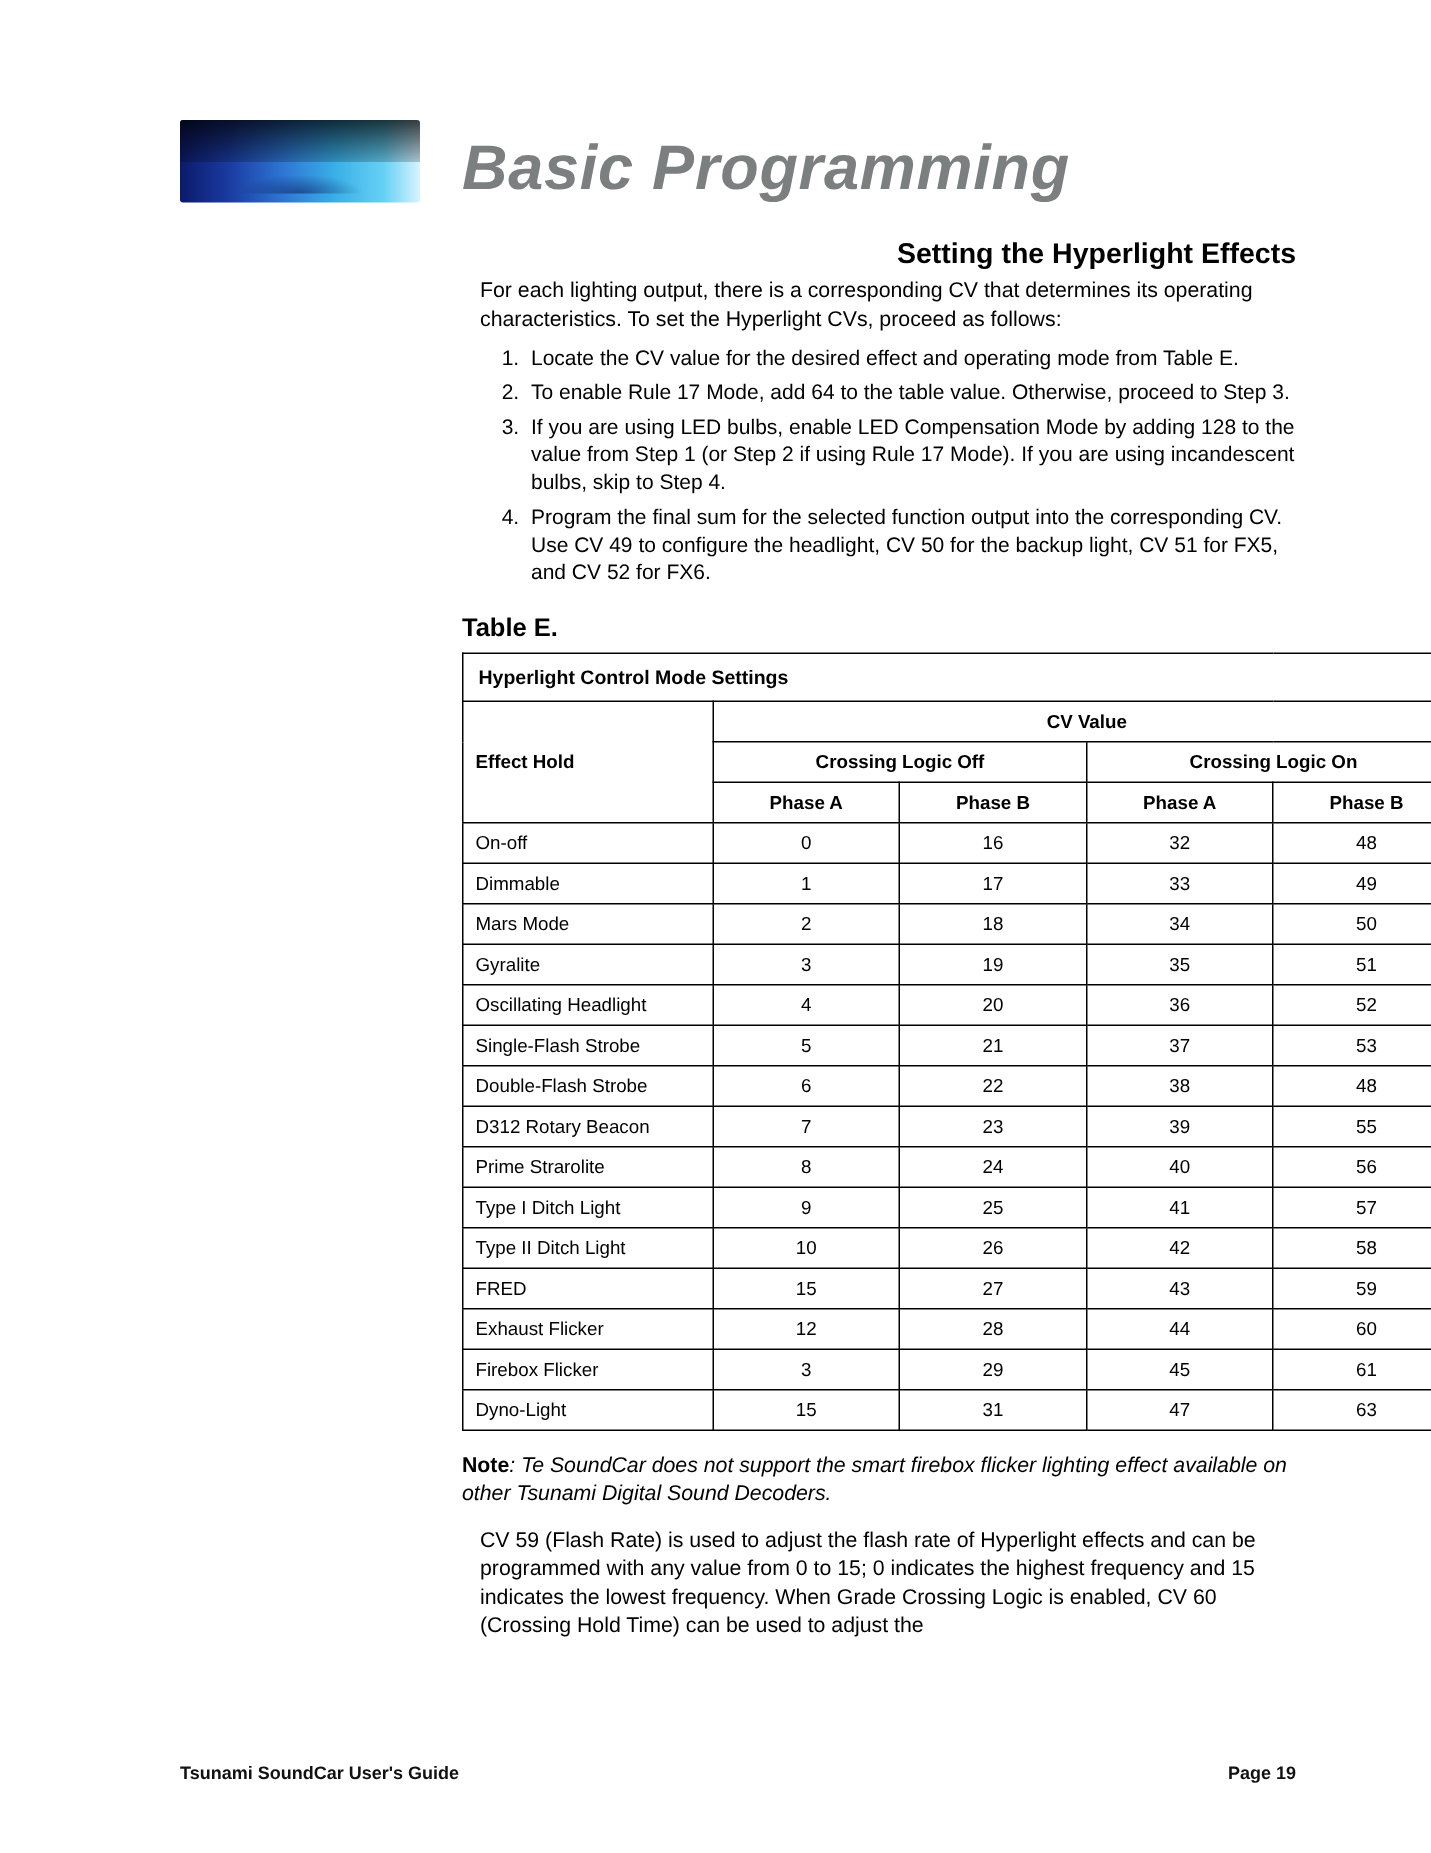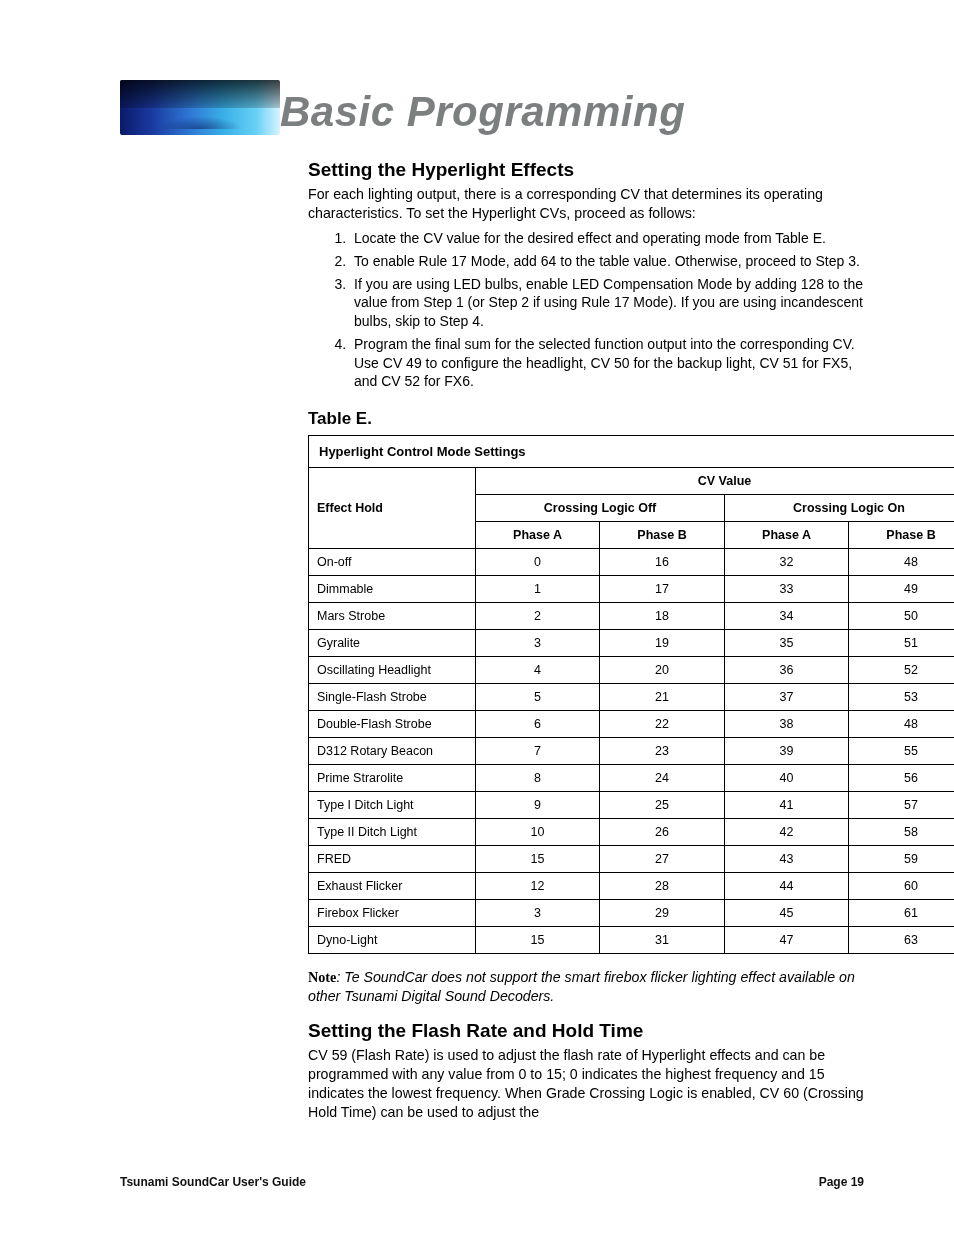--- a/index.html
+++ b/index.html
@@ -14,20 +14,21 @@
   }
   .page {
     position: absolute;
     left: 0; top: 0; width: 954px; height: 1235px;
     box-sizing: border-box;
     padding: 80px 90px 60px 120px;
   }
   .top-row {
     display: flex;
     align-items: flex-end;
+    gap: 28px;
     margin-bottom: 24px;
   }
   .brand-image {
     width: 160px;
     height: 55px;
     background: linear-gradient(90deg,#0b1a6a 0%, #1a3aa0 20%, #2f7bd6 45%, #3ab0e8 65%, #66d1f5 85%, #d9f3ff 100%);
     position: relative;
     border-radius: 2px;
     overflow: hidden;
     flex-shrink: 0;
@@ -58,25 +59,26 @@
     padding-bottom: 2px;
     white-space: nowrap;
   }
   .content {
     margin-left: 188px;
   }
   h2.section {
     font-size: 19px;
     font-weight: 700;
     margin: 14px 0 4px 0;
+    text-align: right;
   }
   p.body {
     font-size: 14.2px;
     line-height: 1.34;
-    margin: 0 0 6px 0;
+    margin: 0 0 6px 12px;
   }
   ol.steps {
     margin: 6px 0 18px 24px;
     padding: 0 0 0 18px;
     font-size: 14px;
     line-height: 1.34;
   }
   ol.steps li { margin-bottom: 4px; padding-left: 4px; }
   .table-label {
     font-size: 17px;
@@ -102,21 +104,21 @@
     font-size: 13px;
     padding: 8px 10px;
     border-bottom: 1px solid #000;
   }
   table.tsun tr.datarow td { padding: 6px 8px; }
   .note {
     font-size: 14.2px;
     margin: 14px 0 12px 0;
     line-height: 1.34;
   }
-  .note .lbl { font-weight: 700; font-family: Liberation Serif, serif; }
+  .note .lbl { font-weight: 700; }
   .note .it { font-style: italic; }
   .footer {
     position: absolute;
     left: 120px;
     right: 90px;
     bottom: 46px;
     display: flex;
     justify-content: space-between;
     font-family: "Gill Sans", "Gill Sans MT", "Trebuchet MS", Arial, sans-serif;
     font-weight: 600;
@@ -178,21 +180,21 @@
             <td>48</td>
           </tr>
           <tr class="datarow">
             <td class="left">Dimmable</td>
             <td>1</td>
             <td>17</td>
             <td>33</td>
             <td>49</td>
           </tr>
           <tr class="datarow">
-            <td class="left">Mars Strobe</td>
+            <td class="left">Mars Mode</td>
             <td>2</td>
             <td>18</td>
             <td>34</td>
             <td>50</td>
           </tr>
           <tr class="datarow">
             <td class="left">Gyralite</td>
             <td>3</td>
             <td>19</td>
             <td>35</td>
@@ -276,21 +278,20 @@
             <td>63</td>
           </tr>
         </tbody>
     </table>
 
     <p class="note">
       <span class="lbl">Note</span><span class="it">: </span>
       <span class="it">Te SoundCar does not support the smart firebox flicker lighting effect available on other Tsunami Digital Sound Decoders.</span>
     </p>
 
-    <h2 class="section">Setting the Flash Rate and Hold Time</h2>
     <p class="body">CV 59 (Flash Rate) is used to adjust the flash rate of Hyperlight effects and can be programmed with any value from 0 to 15; 0 indicates the highest frequency and 15 indicates the lowest frequency. When Grade Crossing Logic is enabled, CV 60 (Crossing Hold Time) can be used to adjust the</p>
 
   </div>
 
   <div class="footer">
     <div>Tsunami SoundCar User's Guide</div>
     <div>Page 19</div>
   </div>
 
 </div>

